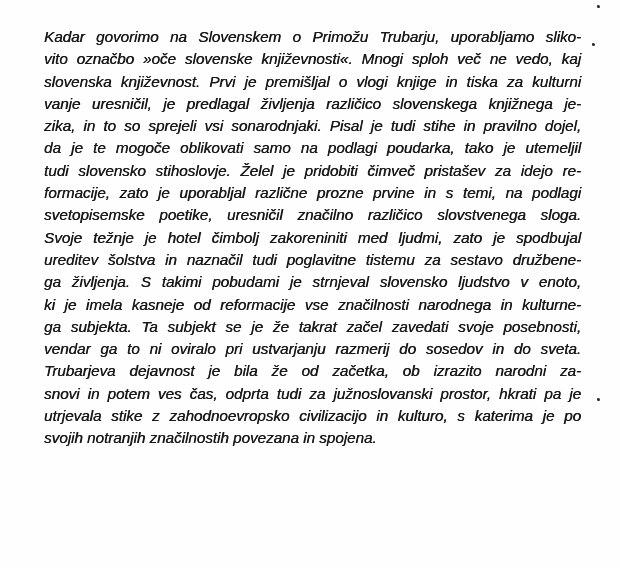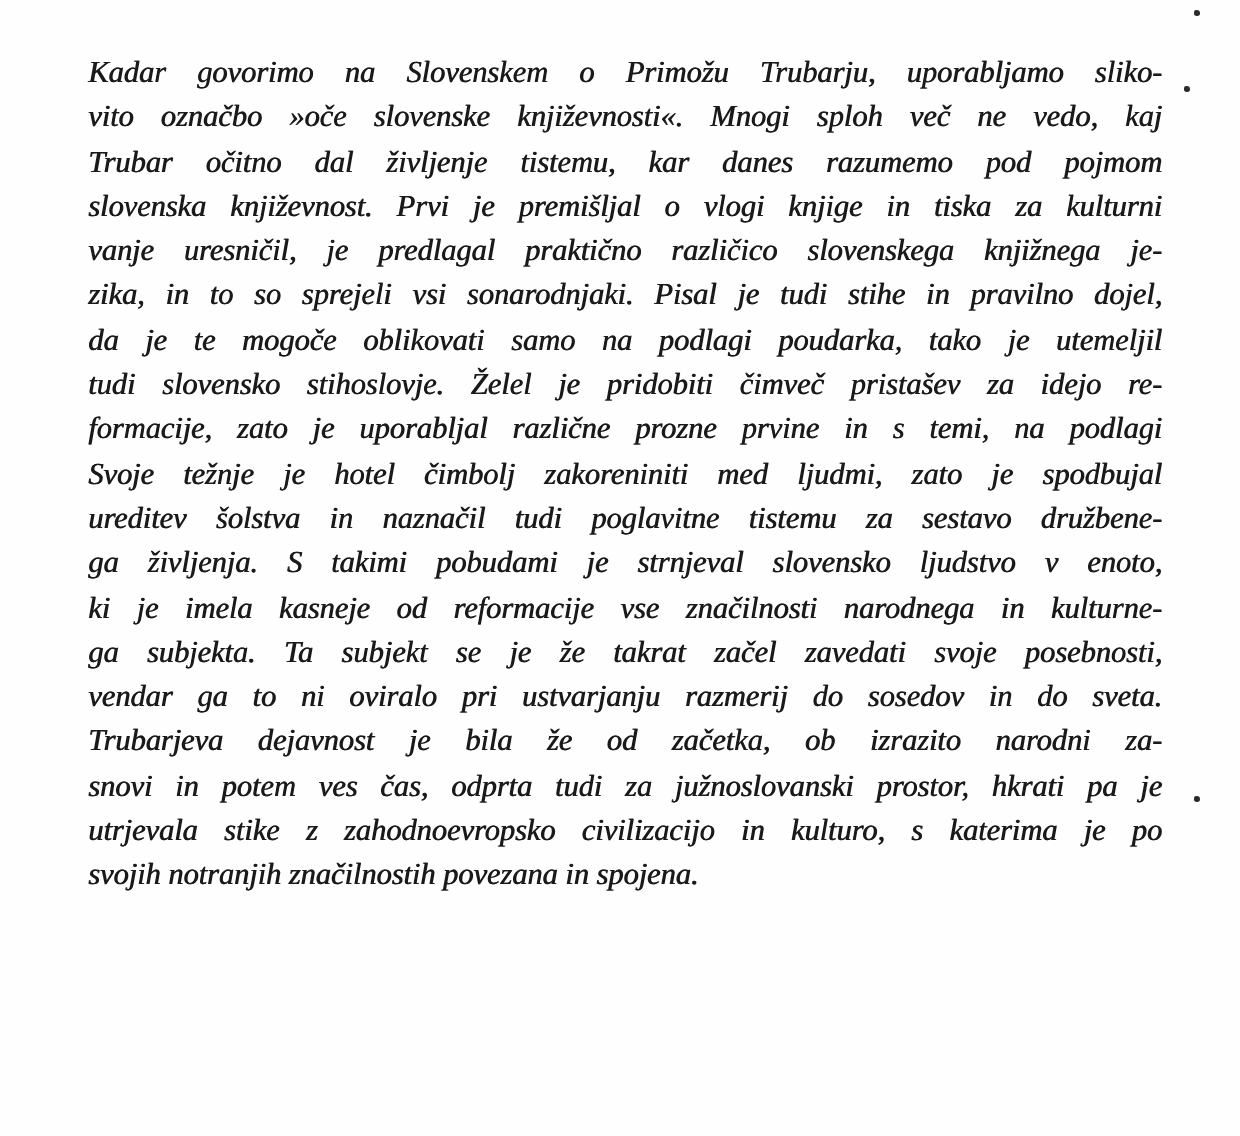--- a/index.html
+++ b/index.html
@@ -12,21 +12,21 @@
     width: 620px;
     height: 568px;
     background: #fefefe;
     overflow: hidden;
   }
   .text-block {
     position: absolute;
     left: 44px;
     top: 26px;
     width: 537px;
-    font-family: Liberation Serif, serif;
+    font-family: Liberation Sans, sans-serif;
     font-style: italic;
     font-size: 15.3px;
     line-height: 22.3px;
     color: #1a1a1a;
     text-shadow: 0.35px 0 0 currentColor;
     letter-spacing: -0.05px;
     filter: blur(0.15px);
   }
   .text-line {
     text-align: justify;
@@ -43,27 +43,27 @@
     border-radius: 40% 60% 50% 50%;
   }
 </style>
 </head>
 <body>
 
 <div class="page" style="background: rgb(254, 254, 254);">
   <div class="text-block" style="color: rgb(26, 26, 26);">
       <div class="text-line">Kadar govorimo na Slovenskem o Primožu Trubarju, uporabljamo sliko-</div>
       <div class="text-line">vito označbo »oče slovenske književnosti«. Mnogi sploh več ne vedo, kaj</div>
-      <div class="text-line">Trubar očitno dal življenje tistemu, kar danes razumemo pod pojmom</div>
       <div class="text-line">slovenska književnost. Prvi je premišljal o vlogi knjige in tiska za kulturni</div>
-      <div class="text-line">vanje uresničil, je predlagal praktično različico slovenskega knjižnega je-</div>
+      <div class="text-line">vanje uresničil, je predlagal življenja različico slovenskega knjižnega je-</div>
       <div class="text-line">zika, in to so sprejeli vsi sonarodnjaki. Pisal je tudi stihe in pravilno dojel,</div>
       <div class="text-line">da je te mogoče oblikovati samo na podlagi poudarka, tako je utemeljil</div>
       <div class="text-line">tudi slovensko stihoslovje. Želel je pridobiti čimveč pristašev za idejo re-</div>
       <div class="text-line">formacije, zato je uporabljal različne prozne prvine in s temi, na podlagi</div>
+      <div class="text-line">svetopisemske poetike, uresničil značilno različico slovstvenega sloga.</div>
       <div class="text-line">Svoje težnje je hotel čimbolj zakoreniniti med ljudmi, zato je spodbujal</div>
       <div class="text-line">ureditev šolstva in naznačil tudi poglavitne tistemu za sestavo družbene-</div>
       <div class="text-line">ga življenja. S takimi pobudami je strnjeval slovensko ljudstvo v enoto,</div>
       <div class="text-line">ki je imela kasneje od reformacije vse značilnosti narodnega in kulturne-</div>
       <div class="text-line">ga subjekta. Ta subjekt se je že takrat začel zavedati svoje posebnosti,</div>
       <div class="text-line">vendar ga to ni oviralo pri ustvarjanju razmerij do sosedov in do sveta.</div>
       <div class="text-line">Trubarjeva dejavnost je bila že od začetka, ob izrazito narodni za-</div>
       <div class="text-line">snovi in potem ves čas, odprta tudi za južnoslovanski prostor, hkrati pa je</div>
       <div class="text-line">utrjevala stike z zahodnoevropsko civilizacijo in kulturo, s katerima je po</div>
       <div class="text-line last">svojih notranjih značilnostih povezana in spojena.</div>

